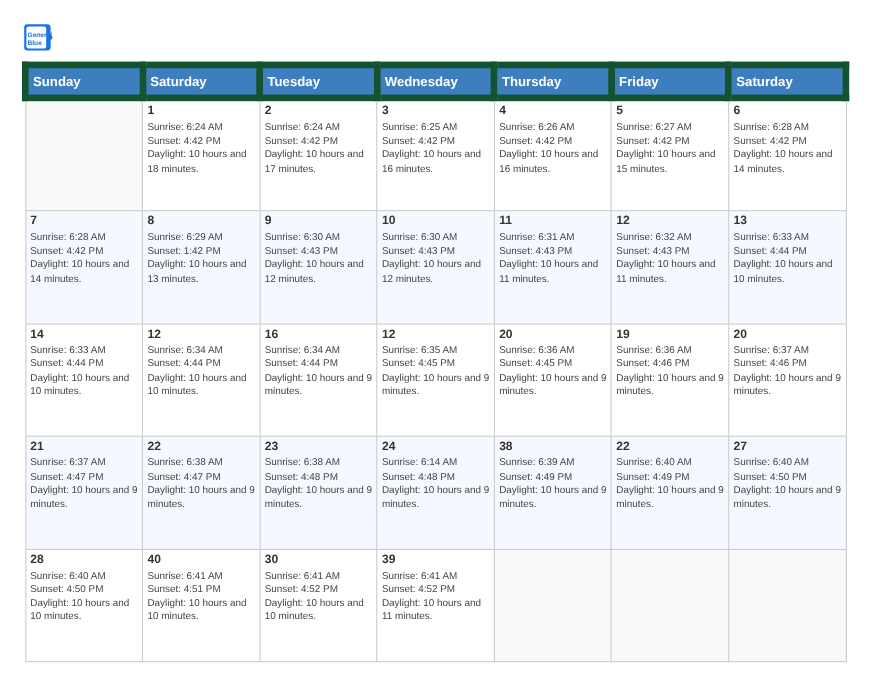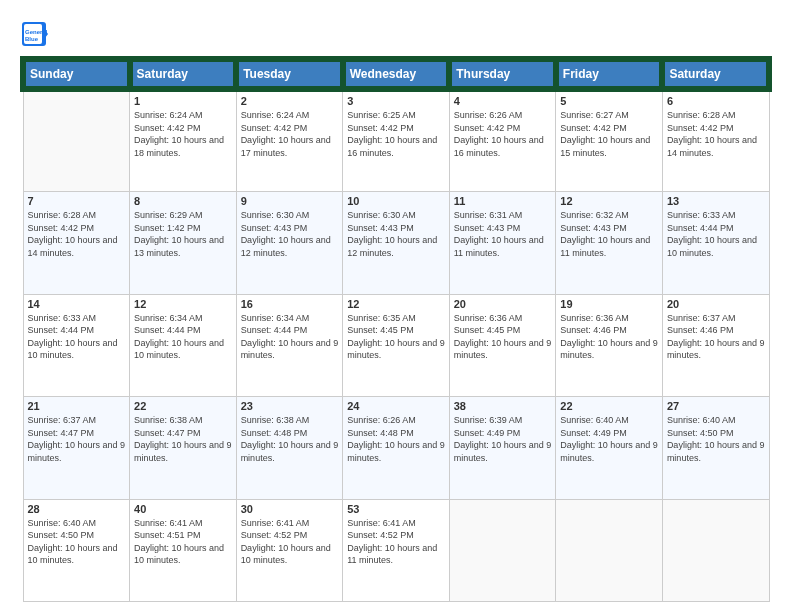--- a/index.html
+++ b/index.html
@@ -302,21 +302,21 @@
           </td>
           <td>
             <div class="day-number">23</div>
             <div class="day-info">Sunrise: 6:38 AM
 Sunset: 4:48 PM
 Daylight: 10 hours
 and 9 minutes.</div>
           </td>
           <td>
             <div class="day-number">24</div>
-            <div class="day-info">Sunrise: 6:26 AM
+            <div class="day-info">Sunrise: 6:14 AM
 Sunset: 4:48 PM
 Daylight: 10 hours
 and 9 minutes.</div>
           </td>
           <td>
             <div class="day-number">38</div>
             <div class="day-info">Sunrise: 6:39 AM
 Sunset: 4:49 PM
 Daylight: 10 hours
 and 9 minutes.</div>
@@ -352,21 +352,21 @@
 and 10 minutes.</div>
           </td>
           <td>
             <div class="day-number">30</div>
             <div class="day-info">Sunrise: 6:41 AM
 Sunset: 4:52 PM
 Daylight: 10 hours
 and 10 minutes.</div>
           </td>
           <td>
-            <div class="day-number">53</div>
+            <div class="day-number">39</div>
             <div class="day-info">Sunrise: 6:41 AM
 Sunset: 4:52 PM
 Daylight: 10 hours
 and 11 minutes.</div>
           </td>
           <td class="empty-cell"></td>
           <td class="empty-cell"></td>
           <td class="empty-cell"></td>
         </tr>
       </tbody>

